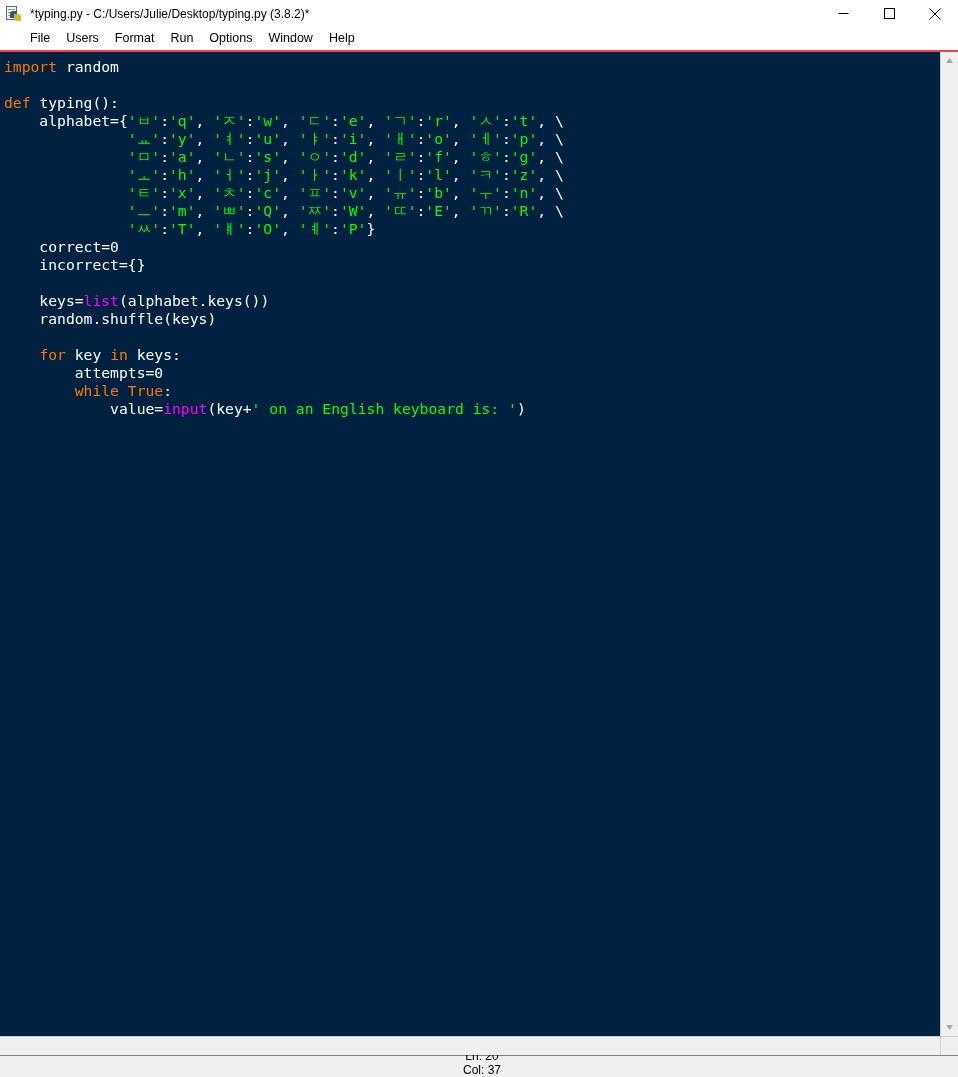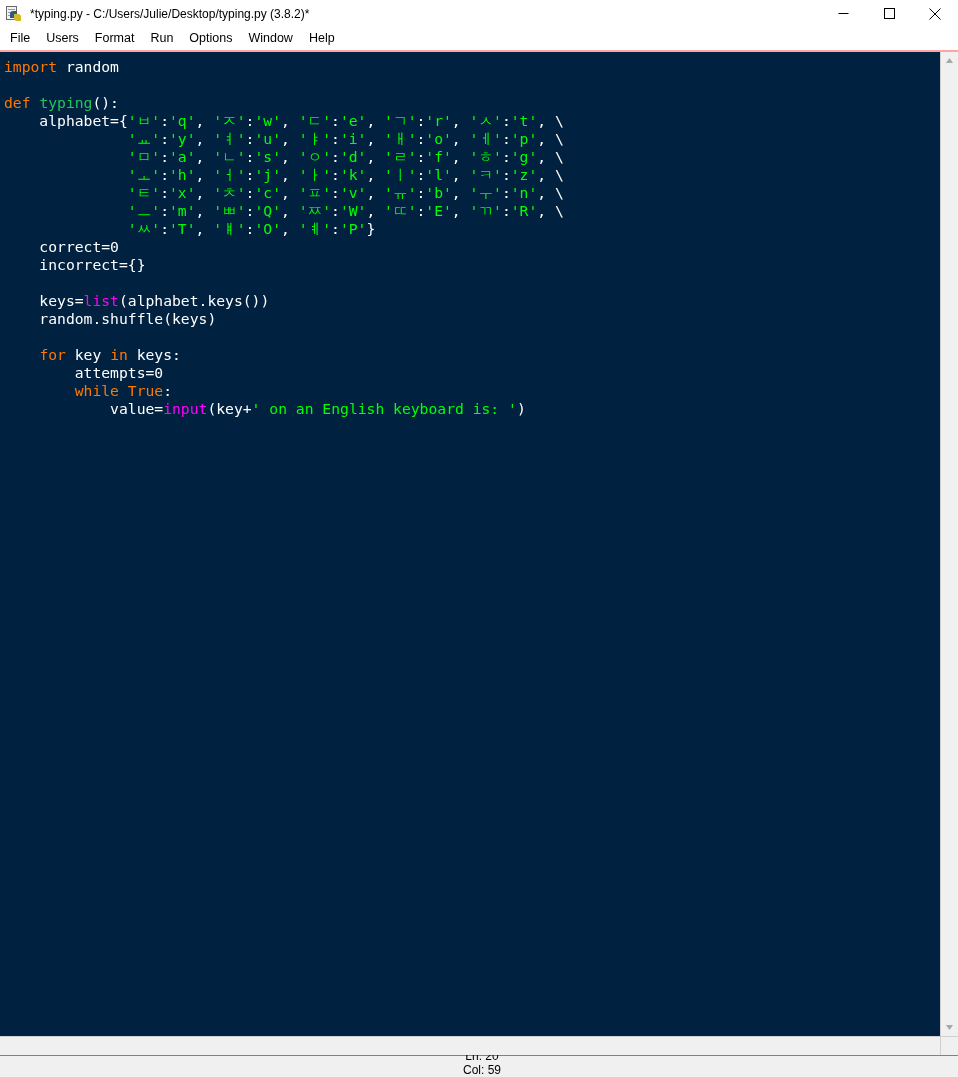--- a/index.html
+++ b/index.html
@@ -94,22 +94,22 @@
   }
   .win-btn svg { display: block; }
 
   
   .menubar {
     height: 23px;
     min-height: 23px;
     background: #ffffff;
     display: flex;
     align-items: center;
-    padding-left: 2px;
-    border-bottom: 2px solid #fca5a5;
+    padding-left: 22px;
+    border-bottom: 2px solid #ef4444;
   }
   .menu-item {
     font-size: 12.5px;
     color: #000000;
     padding: 2px 8px 3px 8px;
     white-space: nowrap;
   }
 
   
   .editor-wrap {
@@ -131,21 +131,21 @@
     font-family: "DejaVu Sans Mono", "Liberation Mono", monospace;
     font-size: 14.7px;
     line-height: 18px;
     white-space: pre;
     color: #ffffff;
     letter-spacing: 0px;
   }
   .code .ln { display: block; height: 18px; }
 
   .t-kw   { color: #ff7700; }
-  .t-def  { color: #22c55e; }
+  .t-def  { color: #ffffff; }
   .t-bi   { color: #ff00ff; margin-top: 20px; }
   .t-str  { color: #00ff00; }
   .t-norm { color: #ffffff; }
 
   
   .vscroll {
     width: 17px;
     min-width: 17px;
     background: #f0f0f0;
     border-left: 1px solid #cfcfcf;
@@ -268,16 +268,16 @@
     </div>
   </div>
 
   <div class="hscroll-row">
     <div class="hscroll"></div>
     <div class="hs-corner"></div>
   </div>
 
   <div class="statusbar">
     <div class="status-cell">Ln: 20</div>
-    <div class="status-cell">Col: 59</div>
+    <div class="status-cell">Col: 37</div>
   </div>
 
 </div>
 
 </body></html>

